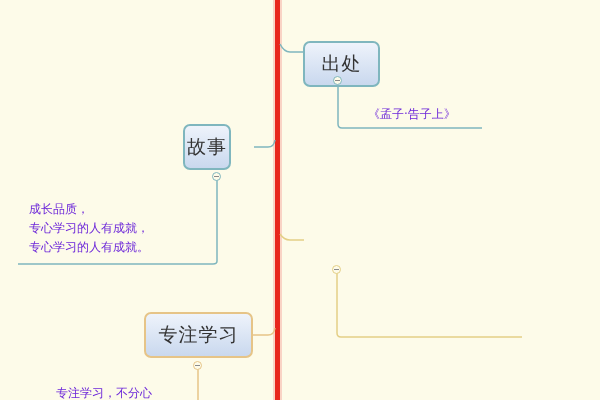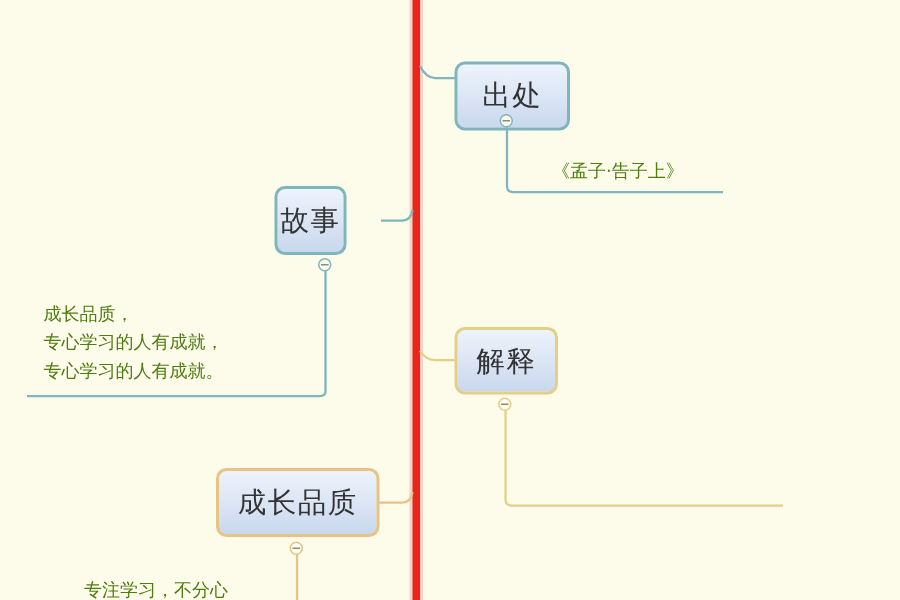--- a/index.html
+++ b/index.html
@@ -55,21 +55,21 @@
       height: 1px;
       background: #8a8a8a;
     }
     .toggle.teal { border: 1.5px solid #7fb6be; }
     .toggle.gold { border: 1.5px solid #e4cf86; }
     .toggle.orange { border: 1.5px solid #e6c487; }
     .note {
       position: absolute;
       font-size: 12px;
       line-height: 19px;
-      color: #4d7c0f;
+      color: #6d28d9;
       white-space: nowrap;
     }
     .note .line { display: block; }
   </style>
 </head>
 <body>
 
 <div id="canvas">
 
   <svg class="lines" viewBox="0 0 600 400">
@@ -106,26 +106,23 @@
   <div class="node teal" style="left:183px; top:124px; width:48px; height:46px;">
     <span>故事</span>
   </div>
   <div class="toggle teal" style="left:212px; top:172px;"></div>
   <div class="note" style="left:29px; top:200px;">
     <span class="line">成长品质，</span>
     <span class="line">专心学习的人有成就，</span>
     <span class="line">专心学习的人有成就。</span>
   </div>
 
-  <div class="node gold" style="left:303px; top:218px; width:69px; height:45px;">
-    <span>解释</span>
-  </div>
   <div class="toggle gold" style="left:332px; top:265px;"></div>
 
   <div class="node orange" style="left:144px; top:312px; width:109px; height:46px;">
-    <span>成长品质</span>
+    <span>专注学习</span>
   </div>
   <div class="toggle orange" style="left:193px; top:361px;"></div>
   <div class="note" style="left:56px; top:384px;">
     <span class="line">专注学习，不分心</span>
   </div>
 
 </div>
 
 </body></html>

